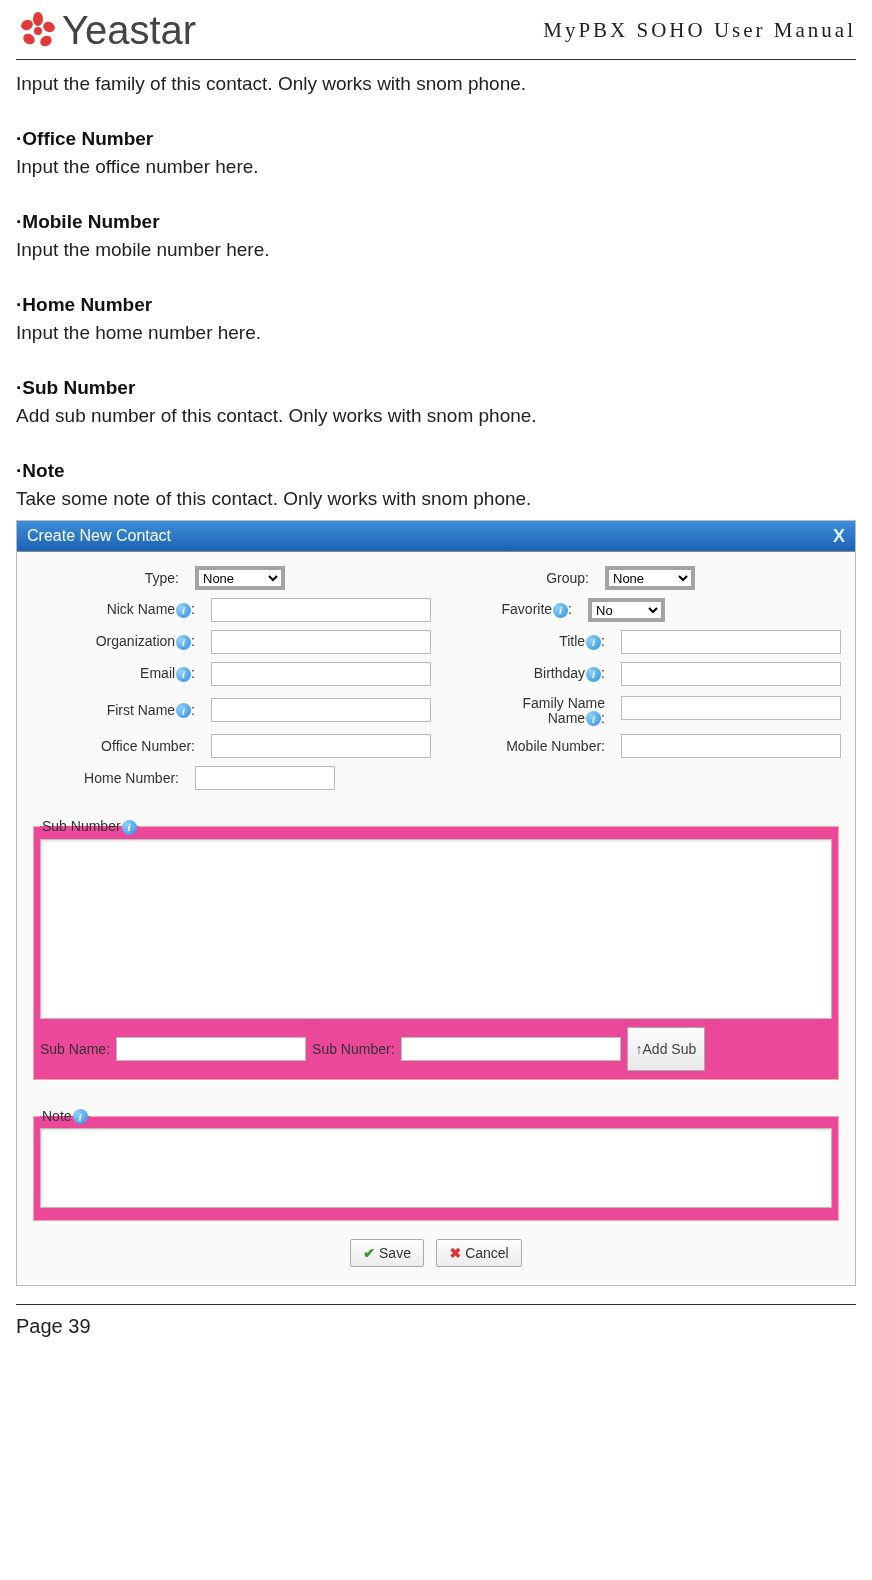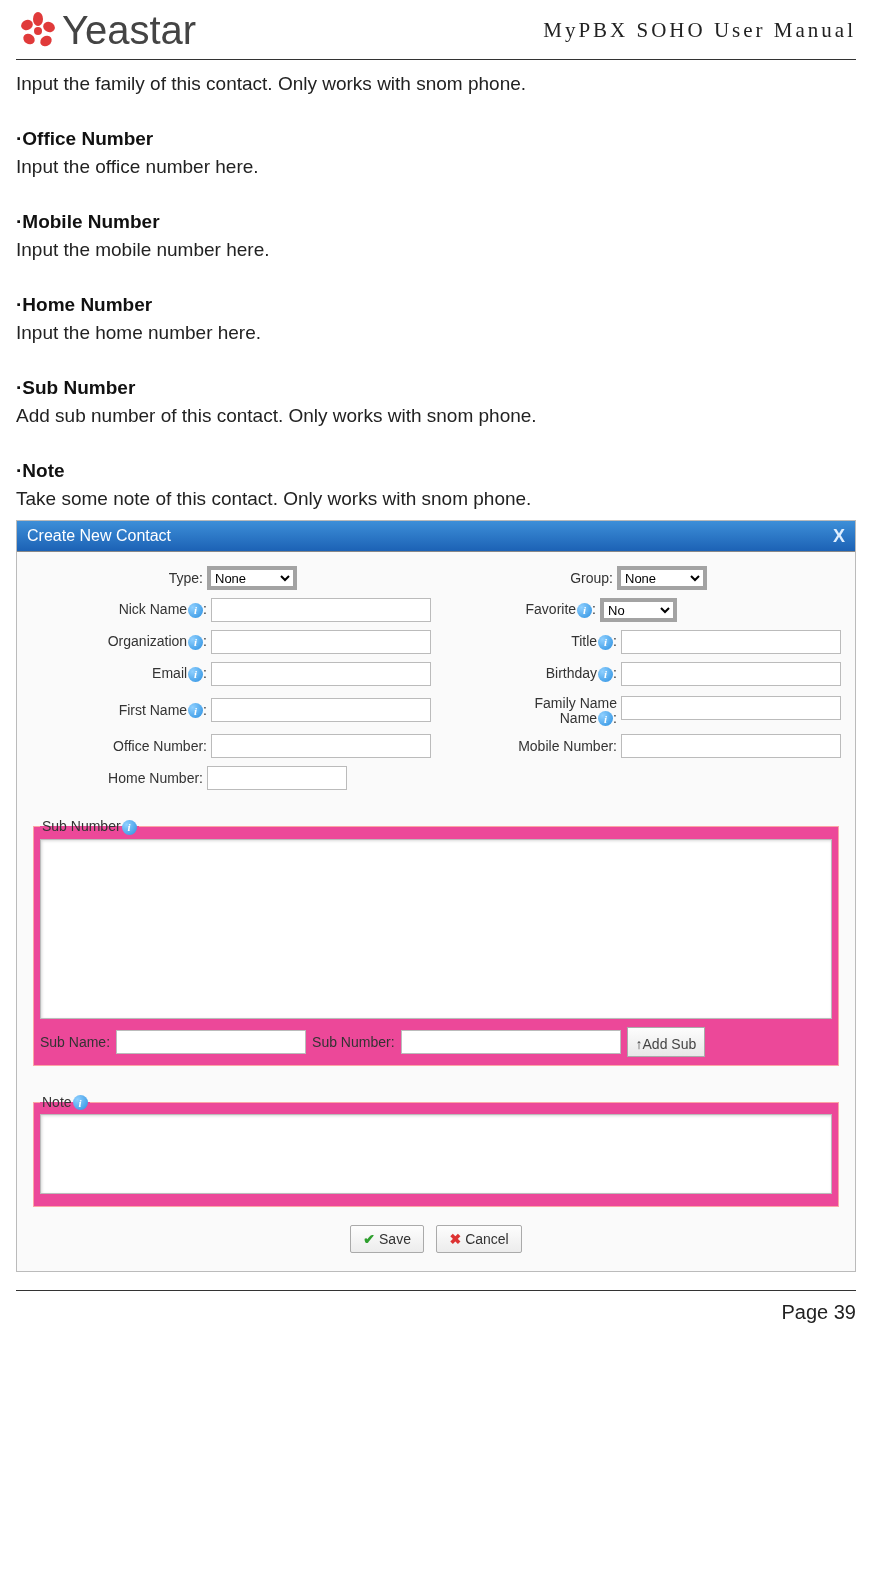--- a/index.html
+++ b/index.html
@@ -87,21 +87,21 @@
   .grid {
     display: grid;
     grid-template-columns: 1fr 1fr;
     column-gap: 10px;
     row-gap: 8px;
   }
   .cell {
     display: flex;
     align-items: center;
     justify-content: flex-end;
-    gap: 4px;
+    gap: 16px;
   }
   .cell.tall { align-items: flex-start; padding-top:2px;}
   .lbl {
     font-size: 14px;
     color: #333;
     text-align: right;
     white-space: nowrap;
   }
   .lbl.multi { white-space: normal; line-height:1.1; text-align:right;}
   .info-icon {
@@ -166,21 +166,21 @@
     overflow-y: scroll;
   }
   .subrow {
     display: flex;
     align-items: center;
     gap: 6px;
     flex-wrap: nowrap;
   }
   .subrow .lbl { font-size: 14px; }
   .btn-addsub {
-    height: 30px;
+    height: 44px;
     padding: 8px 8px;
     border: 1px solid #aaa;
     background: linear-gradient(#fdfdfd,#e8e8e8);
     font-size: 14px;
     color: #444;
     cursor: pointer;
   }
   .btnbar {
     text-align: center;
     padding: 12px 0 10px 0;
@@ -198,21 +198,20 @@
     color: #333;
     cursor: pointer;
     border-radius: 2px;
   }
   .ic-check { color: #2e9f2e; font-weight: bold; }
   .ic-x { color: #d33; font-weight: bold; }
   .footer {
     border-top: 1.5px solid #333;
     margin-top: 18px;
     padding-top: 10px;
-    text-align: right;
     font-size: 20px;
     color: #222;
   }
 </style>
 </head>
 <body>
 
 <div class="page">
 
   <div class="header-row">

